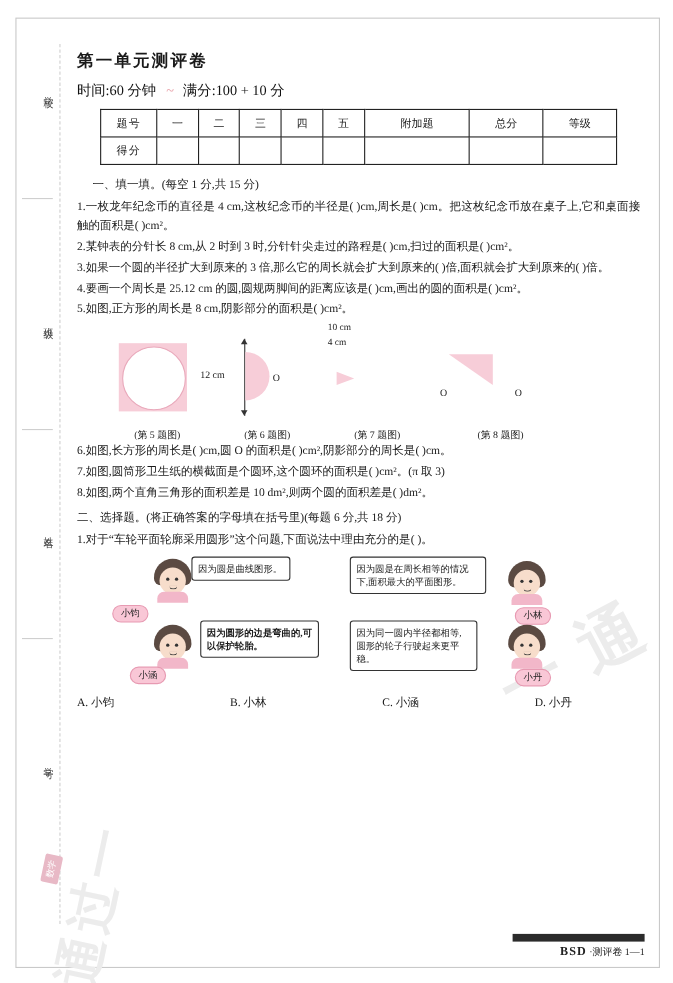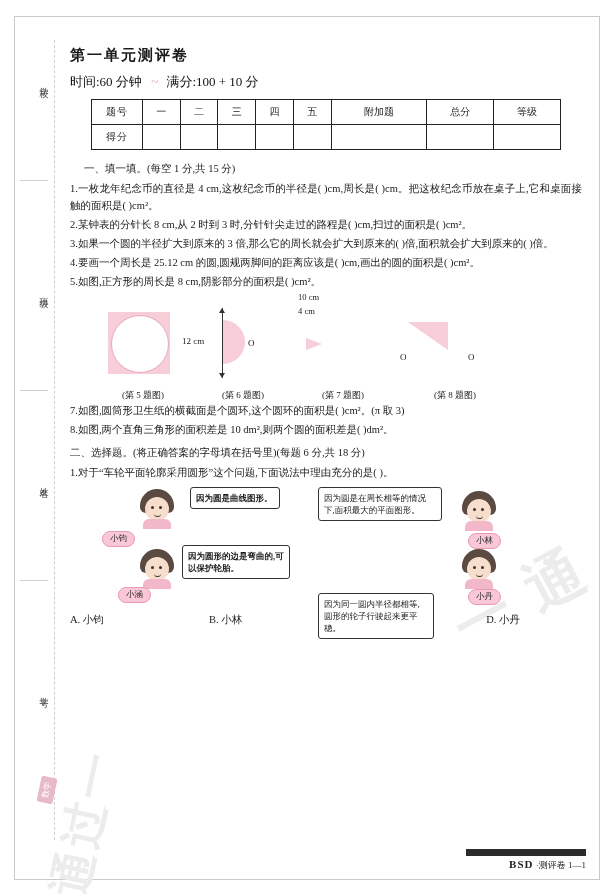--- a/index.html
+++ b/index.html
@@ -250,37 +250,38 @@
       <div class="tri-big"></div>
       <div class="oA">O</div>
       <div class="oB">O</div>
 
       <div class="fig-caption cap1">(第 5 题图)</div>
       <div class="fig-caption cap2">(第 6 题图)</div>
       <div class="fig-caption cap3">(第 7 题图)</div>
       <div class="fig-caption cap4">(第 8 题图)</div>
     </div>
 
+    <p class="q">6.如图,长方形的周长是(        )cm,圆 O 的面积是(            )cm²,阴影部分的周长是(        )cm。</p>
     <p class="q">7.如图,圆筒形卫生纸的横截面是个圆环,这个圆环的面积是(        )cm²。(π 取 3)</p>
     <p class="q">8.如图,两个直角三角形的面积差是 10 dm²,则两个圆的面积差是(        )dm²。</p>
 
     <p class="sec">二、选择题。(将正确答案的字母填在括号里)(每题 6 分,共 18 分)</p>
     <p class="q">1.对于“车轮平面轮廓采用圆形”这个问题,下面说法中理由充分的是(        )。</p>
 
     <div class="kids">
 
       <div class="kid" style="left:70px;top:2px;">
         <div class="hair"></div>
         <div class="face"></div>
         <div class="eye l"></div>
         <div class="eye r"></div>
         <div class="mouth"></div>
         <div class="body"></div>
       </div>
-      <div class="bubble" style="left:120px;top:0px;width:78px;font-weight:bold;">因为圆是曲线图形。</div>
+      <div class="bubble" style="left:104px;top:0px;width:78px;">因为圆是曲线图形。</div>
       <div class="tagname" style="left:32px;top:44px;text-align:center;">小钧</div>
 
       <div class="bubble" style="left:248px;top:0px;width:112px;">因为圆是在周长相等的情况下,面积最大的平面图形。</div>
       <div class="kid" style="left:392px;top:4px;">
         <div class="hair"></div>
         <div class="face"></div>
         <div class="eye l"></div>
         <div class="eye r"></div>
         <div class="mouth"></div>
         <div class="body"></div>
@@ -291,21 +292,21 @@
       <div class="kid" style="left:70px;top:62px;">
         <div class="hair"></div>
         <div class="face"></div>
         <div class="eye l"></div>
         <div class="eye r"></div>
         <div class="mouth"></div>
         <div class="body"></div>
       </div>
       <div class="tagname" style="left:48px;top:100px;font-family:Liberation Mono, monospace;">小涵</div>
 
-      <div class="bubble" style="left:248px;top:58px;width:104px;margin-top:48px;">因为同一圆内半径都相等,圆形的轮子行驶起来更平稳。</div>
+      <div class="bubble" style="left:248px;top:58px;width:104px;">因为同一圆内半径都相等,圆形的轮子行驶起来更平稳。</div>
       <div class="kid" style="left:392px;top:62px;">
         <div class="hair"></div>
         <div class="face"></div>
         <div class="eye l"></div>
         <div class="eye r"></div>
         <div class="mouth"></div>
         <div class="body"></div>
       </div>
       <div class="tagname" style="left:398px;top:102px;">小丹</div>
     </div>

